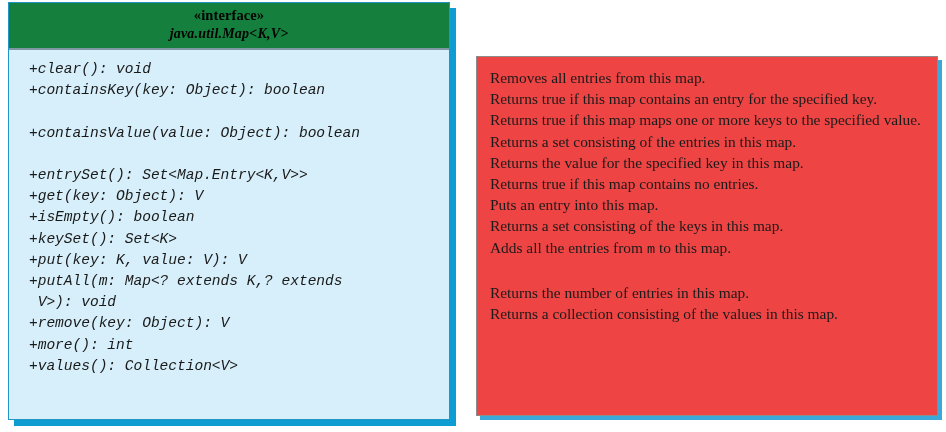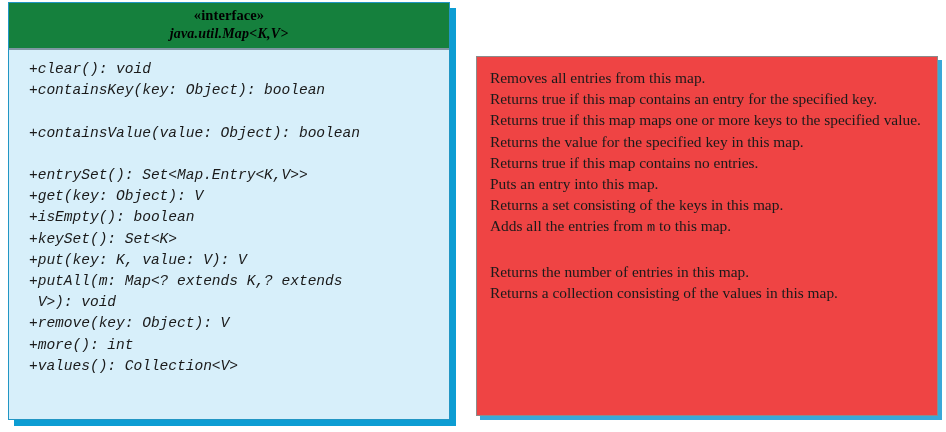--- a/index.html
+++ b/index.html
@@ -127,20 +127,21 @@
       <div class="method-row">+more(): int</div>
       <div class="method-row">+values(): Collection&lt;V&gt;</div>
     </div>
 </div>
 
 <div id="desc-box">
   <div id="desc-list">
       <div class="desc-row">Removes all entries from this map.</div>
       <div class="desc-row">Returns true if this map contains an entry for the specified key.</div>
       <div class="desc-row">Returns true if this map maps one or more keys to the specified value.</div>
+      <div class="desc-row">Returns a set consisting of the entries in this map.</div>
       <div class="desc-row">Returns the value for the specified key in this map.</div>
       <div class="desc-row">Returns true if this map contains no entries.</div>
       <div class="desc-row">Puts an entry into this map.</div>
       <div class="desc-row">Returns a set consisting of the keys in this map.</div>
       <div class="desc-row spacer-after"><span>Adds all the entries from </span><span class="mono-inline">m</span><span> to this map.</span></div>
       <div class="desc-row">Returns the number of entries in this map.</div>
       <div class="desc-row">Returns a collection consisting of the values in this map.</div>
     </div>
 </div>
 

